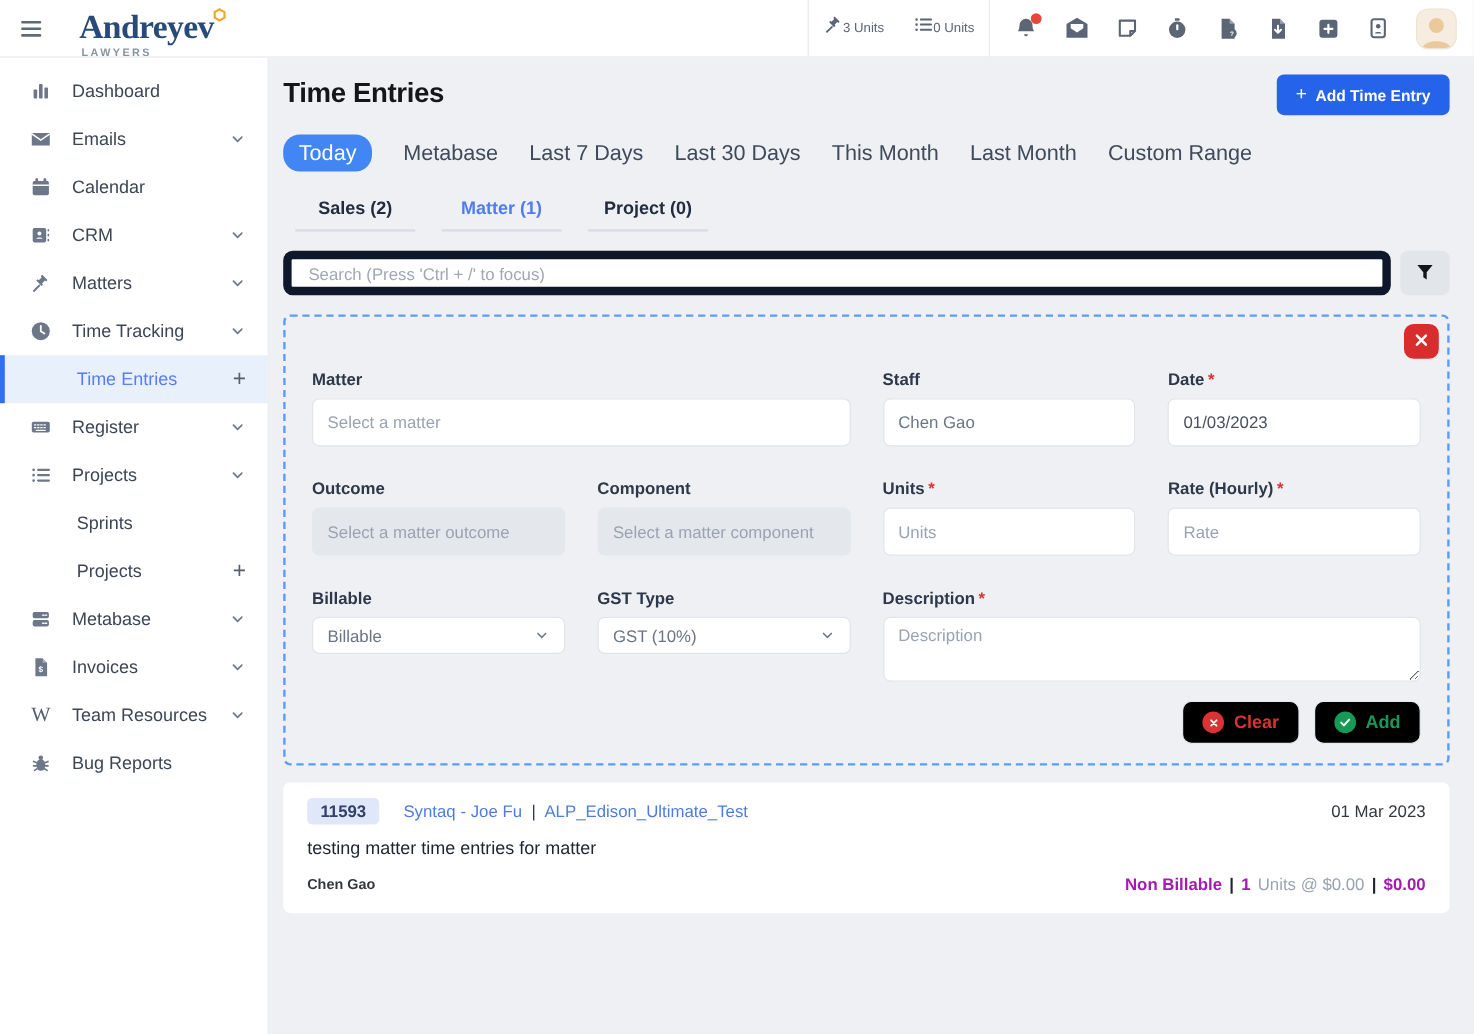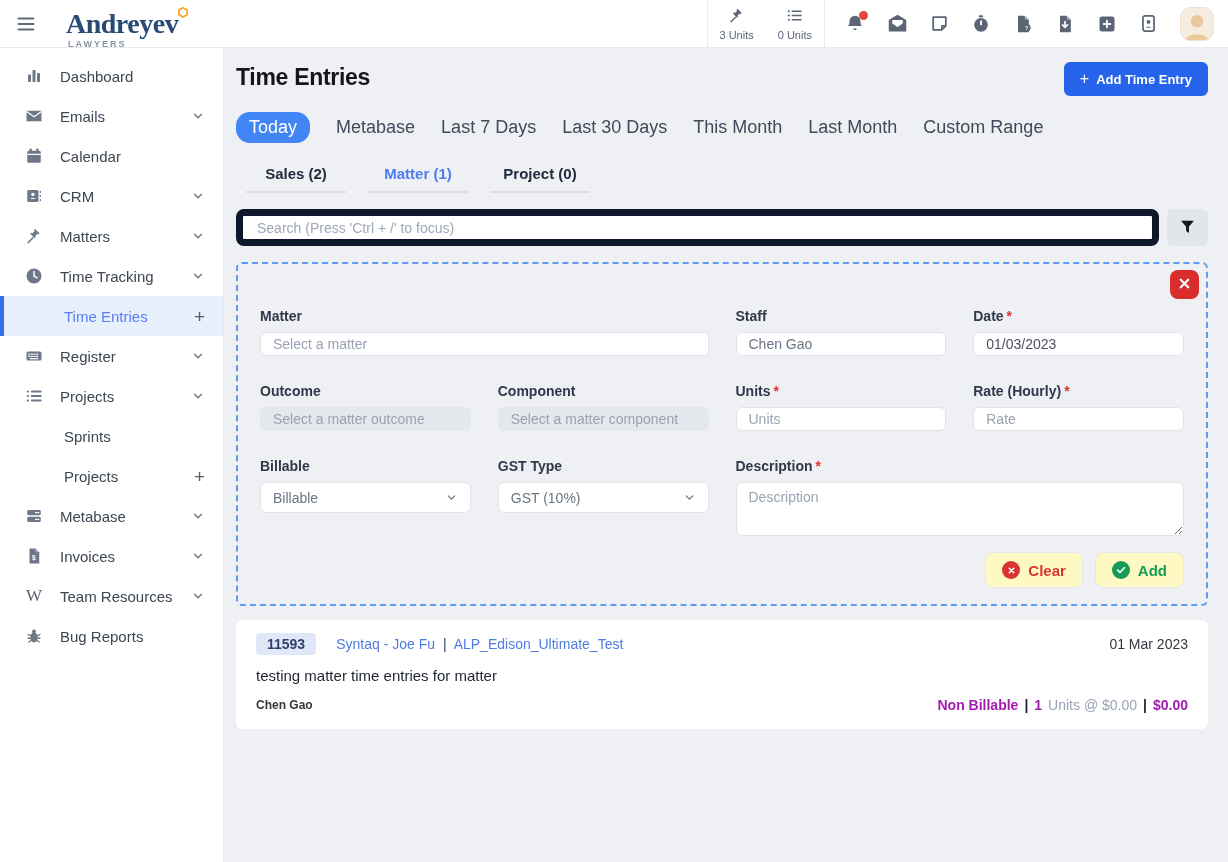--- a/index.html
+++ b/index.html
@@ -8,21 +8,21 @@
   
   .topbar { position:fixed; top:0; left:0; width:1228px; height:48px; background:#fff; border-bottom:1px solid #e7eaee; display:flex; align-items:center; z-index:10; }
   .hamburger { width:52px; display:flex; justify-content:center; align-items:center; cursor:pointer; }
   .hamburger svg { color:#5f6b7a; }
   .logo { display:flex; align-items:flex-start; margin-left:14px; position:relative; }
   .logo-name { font-family:"Liberation Serif","DejaVu Serif",serif; font-weight:700; font-size:28px; color:#274a77; line-height:1; letter-spacing:-0.5px; }
   .logo-sub { position:absolute; left:2px; top:29px; font-size:9px; letter-spacing:2px; color:#8a93a0; font-weight:600; }
   .logo-hex { position:absolute; right:-12px; top:-4px; }
   .topbar-right { margin-left:auto; display:flex; align-items:center; height:100%; padding-right:14px; }
   .units-group { display:flex; height:100%; border-left:1px solid #e7eaee; border-right:1px solid #e7eaee; }
-  .unit-block { display:flex; flex-direction:column; align-items:center; justify-content:center; padding:0 12px; color:#5b6575; }
+  .unit-block { display:flex; flex-direction:row; align-items:center; justify-content:center; padding:0 12px; color:#5b6575; }
   .unit-block svg { margin-bottom:1px; }
   .unit-label { font-size:11px; color:#5b6575; }
   .top-icons { display:flex; align-items:center; gap:22px; padding-left:20px; }
   .top-icon { position:relative; color:#5b6575; display:flex; cursor:pointer; }
   .bell-dot { position:absolute; top:-3px; right:-3px; width:9px; height:9px; border-radius:50%; background:#e8453c; }
   .avatar { width:34px; height:34px; border-radius:10px; background:#f6ede0; border:1px solid #eee3d2; display:flex; align-items:flex-end; justify-content:center; overflow:hidden; cursor:pointer; }
 
   
   .sidebar { position:fixed; top:48px; left:0; width:224px; height:814px; background:#fff; border-right:1px solid #e7eaee; padding-top:8px; }
   .side-item { display:flex; align-items:center; height:40px; padding:0 18px 0 20px; color:#3d4654; font-size:15px; cursor:pointer; border-left:4px solid transparent; }
@@ -55,29 +55,29 @@
   .filter-btn { width:41px; height:37px; background:#e2e5ea; border:none; border-radius:6px; display:flex; align-items:center; justify-content:center; cursor:pointer; color:#14161a; }
 
   
   .qa-panel { position:relative; margin-top:16px; border:2px dashed #5e9bf7; border-radius:6px; padding:44px 22px 16px 22px; }
   .qa-close { position:absolute; top:6px; right:7px; width:29px; height:29px; background:#d92c2c; border:none; border-radius:8px; color:#fff; display:flex; align-items:center; justify-content:center; cursor:pointer; }
   .qa-grid { display:grid; grid-template-columns:repeat(4, 1fr); column-gap:16px; row-gap:14px;gap:27px; }
   .field { display:flex; flex-direction:column; }
   .field.span2 { grid-column:span 2; }
   .f-label { font-size:14px; font-weight:700; color:#2e3849; margin-bottom:8px; }
   .req { color:#e03131; margin-left:3px; }
-  .f-input { height:24px; border:1px solid #e0e4e9; border-radius:6px; background:#fff; padding:0 12px; font-size:14px; color:#6b7585; outline:none; font-family:inherit; width:100%; }
+  .f-input { height:40px; border:1px solid #e0e4e9; border-radius:6px; background:#fff; padding:0 12px; font-size:14px; color:#6b7585; outline:none; font-family:inherit; width:100%; }
   .f-input::placeholder { color:#9aa3b2; }
   .f-input:disabled { background:#e4e7ec; border-color:#e4e7ec; color:#6b7585; }
   .f-select { height:31px; border:1px solid #e0e4e9; border-radius:6px; background:#fff; padding:0 12px; font-size:14px; color:#6b7585; display:flex; align-items:center; justify-content:space-between; cursor:pointer; }
   .f-select .chev { color:#6e7787; display:flex; }
   .f-textarea { height:54px; border:1px solid #e0e4e9; border-radius:6px; background:#fff; padding:6px 12px; font-size:14px; color:#6b7585; outline:none; resize:both; font-family:inherit; width:100%; }
   .f-textarea::placeholder { color:#9aa3b2; }
   .qa-actions { display:flex; justify-content:flex-end; gap:12px; margin-top:16px; }
-  .qa-btn { background:#fef9c3; border:1px solid #e4e7ec; border-radius:8px; height:36px; padding:0 16px; display:flex; align-items:center; gap:8px; font-size:15px; font-weight:700; cursor:pointer; font-family:inherit; }
+  .qa-btn { background:#000000; border:1px solid #e4e7ec; border-radius:8px; height:36px; padding:0 16px; display:flex; align-items:center; gap:8px; font-size:15px; font-weight:700; cursor:pointer; font-family:inherit; }
   .qa-btn .circ { width:18px; height:18px; border-radius:50%; display:flex; align-items:center; justify-content:center; color:#fff; }
   .qa-btn.clear { color:#d93333; }
   .qa-btn.clear .circ { background:#d93333; }
   .qa-btn.add { color:#179a56; }
   .qa-btn.add .circ { background:#179a56; }
 
   
   .entry-card { margin-top:14px; background:#fff; border-radius:6px; padding:13px 20px 16px 20px; }
   .entry-head { display:flex; align-items:center; }
   .entry-id { background:#dfe7f8; color:#33406b; font-weight:700; font-size:14px; border-radius:4px; padding:3px 11px; margin-right:20px; }

